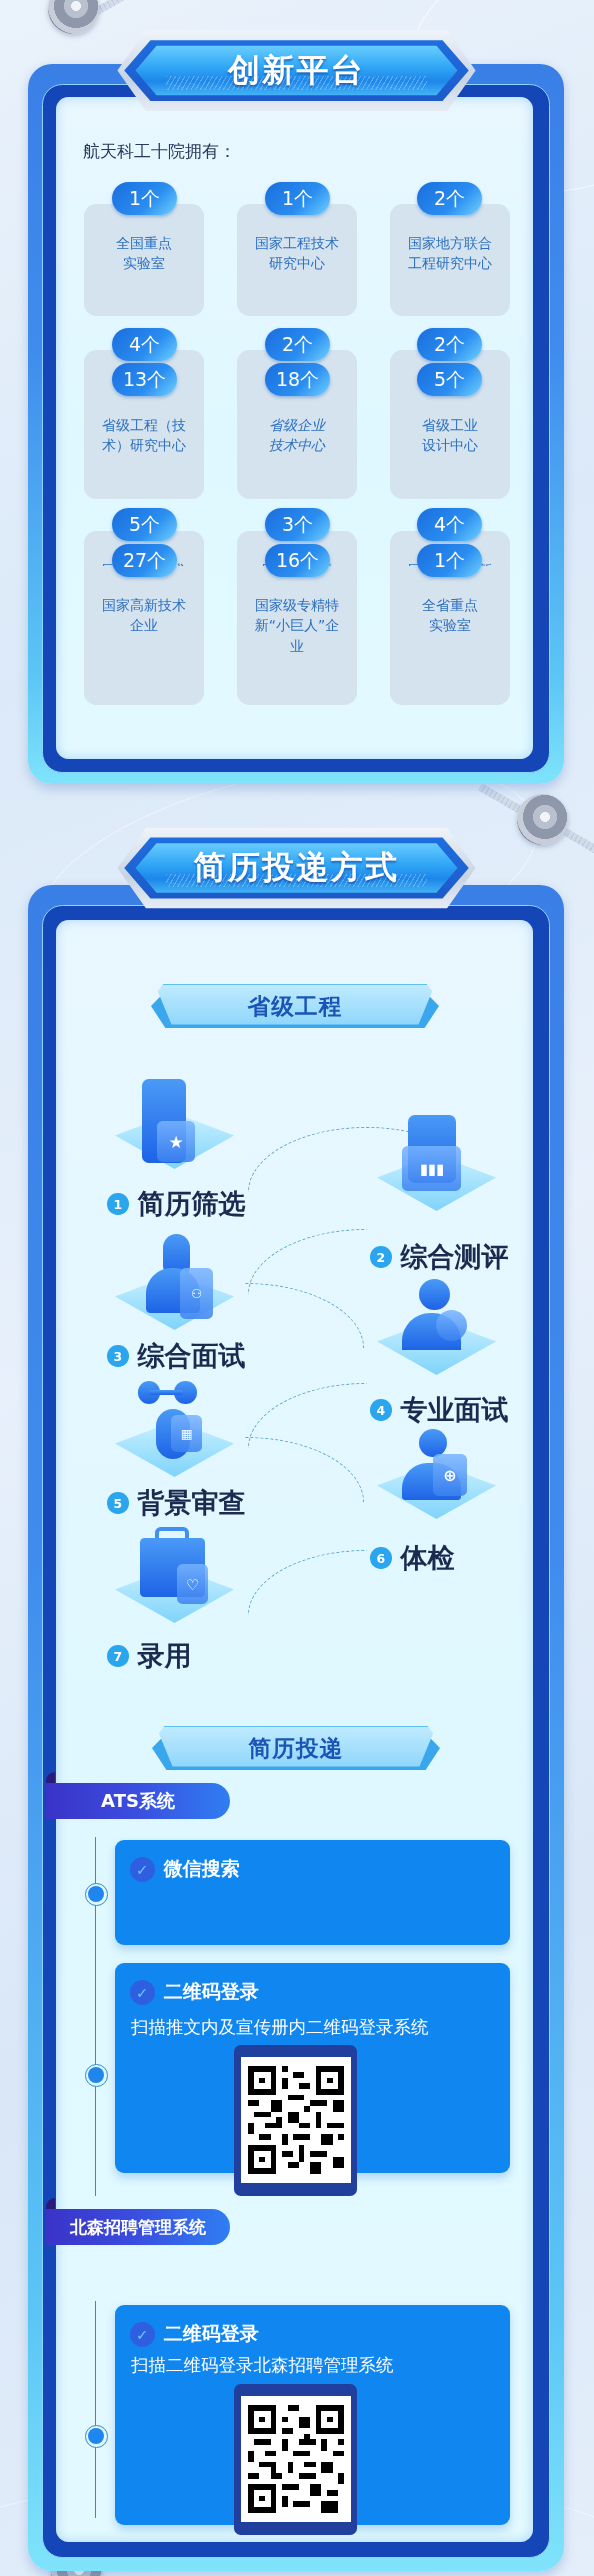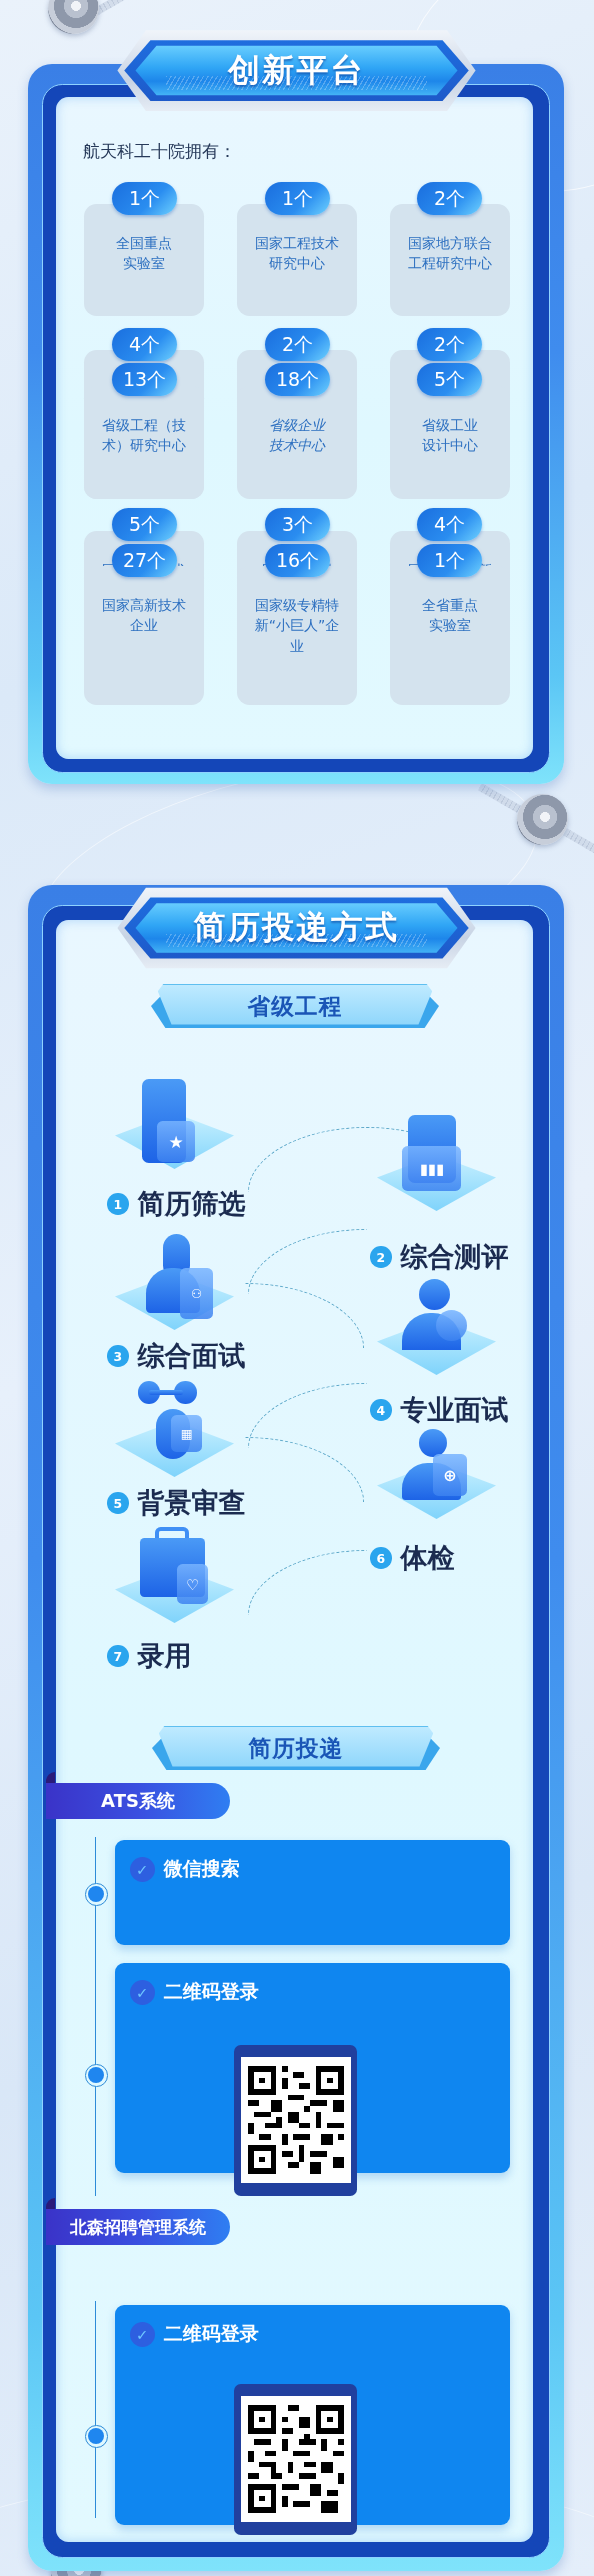--- a/index.html
+++ b/index.html
@@ -222,21 +222,21 @@
   <div class="pill" style="left:417px; top:544px;">1个</div>
 
   <div class="card" style="left:237px; top:740px; height:0;"></div>
 </section>
 
 <section>
   <div class="frame-outer" style="left:28px; top:885px; width:536px; height:1686px;"></div>
   <div class="frame-mid" style="left:42px; top:905px; width:508px; height:1653px;"></div>
   <div class="frame-inner" style="left:56px; top:920px; width:477px; height:1622px;"></div>
 
-  <div class="banner" style="left:93px; top:880px; width:407px;">
+  <div class="banner" style="left:93px; top:820px; width:407px;">
     <div class="outer"></div>
       <div class="mid"></div>
       <div class="core"></div>
       <div class="stripes"></div>
     <div class="title">简历投递方式</div>
   </div>
 
   <div class="sub-banner" style="left:151px; top:984px; width:288px;">
     <div class="wing"></div>
       <div class="face"></div>
@@ -355,20 +355,21 @@
   </div>
   <div class="node" style="left:85px; top:1883px;">
       <span></span>
     </div>
 
   <div class="info-card" style="left:115px; top:1963px; width:395px; height:210px;">
     <div class="head">
       <div class="check">✓</div>
       <div class="title">二维码登录</div>
     </div>
+    <div class="body" style="top:50px;">扫描推文内及宣传册内二维码登录系统</div>
     <div class="qr-frame" style="left:119px; top:51px; top:82px;">
       <div class="qr">
         <svg width="96" height="108" viewBox="0 0 17 19" shape-rendering="crispEdges">
           <rect x="0" y="0" width="5" height="5" fill="#000"></rect>
             <rect x="1" y="1" width="3" height="3" fill="#fff"></rect>
             <rect x="2" y="2" width="1" height="1" fill="#000"></rect>
           <rect x="12" y="0" width="5" height="5" fill="#000"></rect>
             <rect x="13" y="1" width="3" height="3" fill="#fff"></rect>
             <rect x="14" y="2" width="1" height="1" fill="#000"></rect>
           <rect x="0" y="14" width="5" height="5" fill="#000"></rect>
@@ -388,20 +389,21 @@
     <span>北森招聘管理系统</span>
   </div>
 
   <div class="vline" style="left:95px; top:2301px; height:217px;"></div>
 
   <div class="info-card" style="left:115px; top:2305px; width:395px; height:220px;">
     <div class="head">
       <div class="check">✓</div>
       <div class="title">二维码登录</div>
     </div>
+    <div class="body" style="top:46px;">扫描二维码登录北森招聘管理系统</div>
     <div class="qr-frame" style="left:119px; top:79px;">
       <div class="qr">
         <svg width="96" height="108" viewBox="0 0 17 19" shape-rendering="crispEdges">
           <rect x="0" y="0" width="5" height="5" fill="#000"></rect>
             <rect x="1" y="1" width="3" height="3" fill="#fff"></rect>
             <rect x="2" y="2" width="1" height="1" fill="#000"></rect>
           <rect x="12" y="0" width="5" height="5" fill="#000"></rect>
             <rect x="13" y="1" width="3" height="3" fill="#fff"></rect>
             <rect x="14" y="2" width="1" height="1" fill="#000"></rect>
           <rect x="0" y="14" width="5" height="5" fill="#000"></rect>

